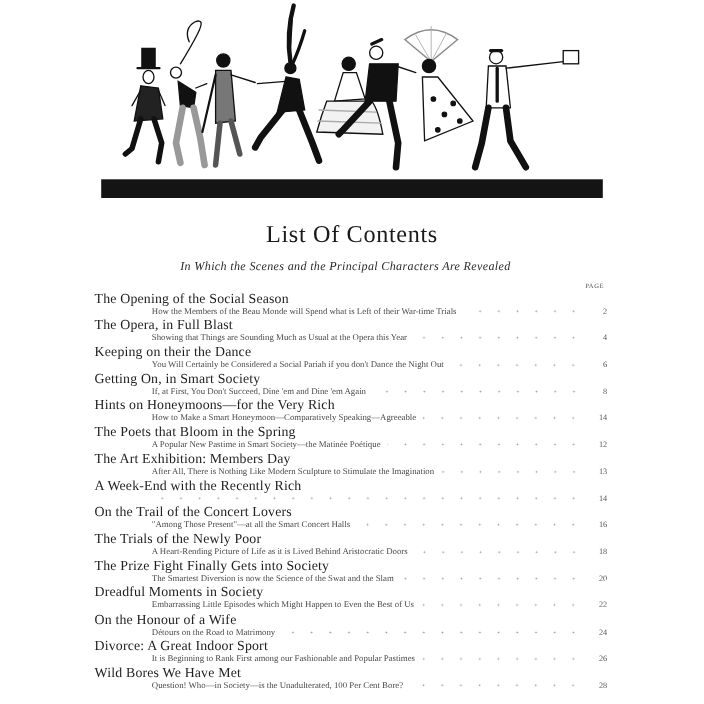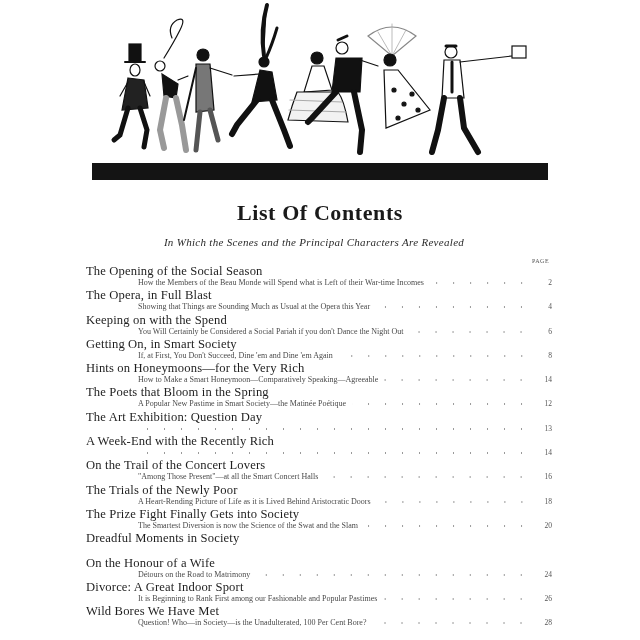--- a/index.html
+++ b/index.html
@@ -184,43 +184,43 @@
       <path d="M368 62 L420 56"></path>
       <rect x="420" y="46" width="14" height="12" fill="#fff"></rect>
       <path d="M352 98 L346 130 L340 152" stroke-width="6" stroke="#111"></path>
       <path d="M368 98 L372 128 L386 152" stroke-width="6" stroke="#111"></path>
     </g>
   </svg>
 </div>
 
 <div class="black-bar"></div>
 
-<h1 class="page-title" style="margin:0;font-weight:bold;">List Of Contents</h1>
+<h1 class="page-title" style="margin:0;font-weight:normal;">List Of Contents</h1>
 <div class="subtitle">In Which the Scenes and the Principal Characters Are Revealed</div>
 <div class="page-col-label">PAGE</div>
 
 <div class="toc">
   <div class="entry">
     <div class="entry-title">The Opening of the Social Season</div>
     <div class="entry-sub-row">
-        <span class="entry-sub">How the Members of the Beau Monde will Spend what is Left of their War-time Incomes</span>
+        <span class="entry-sub">How the Members of the Beau Monde will Spend what is Left of their War-time Trials</span>
         <span class="leader"></span>
         <span class="entry-page">2</span>
       </div>
   </div>
   <div class="entry">
     <div class="entry-title">The Opera, in Full Blast</div>
     <div class="entry-sub-row">
         <span class="entry-sub">Showing that Things are Sounding Much as Usual at the Opera this Year</span>
         <span class="leader"></span>
         <span class="entry-page">4</span>
       </div>
   </div>
   <div class="entry">
-    <div class="entry-title">Keeping on with the Spend</div>
+    <div class="entry-title">Keeping on their the Dance</div>
     <div class="entry-sub-row">
         <span class="entry-sub">You Will Certainly be Considered a Social Pariah if you don't Dance the Night Out</span>
         <span class="leader"></span>
         <span class="entry-page">6</span>
       </div>
   </div>
   <div class="entry">
     <div class="entry-title">Getting On, in Smart Society</div>
     <div class="entry-sub-row">
         <span class="entry-sub">If, at First, You Don't Succeed, Dine 'em and Dine 'em Again</span>
@@ -238,22 +238,23 @@
   </div>
   <div class="entry">
     <div class="entry-title">The Poets that Bloom in the Spring</div>
     <div class="entry-sub-row">
         <span class="entry-sub">A Popular New Pastime in Smart Society—the Matinée Poétique</span>
         <span class="leader"></span>
         <span class="entry-page">12</span>
       </div>
   </div>
   <div class="entry">
-    <div class="entry-title">The Art Exhibition: Question Day</div>
-    <div class="entry-sub-row">
+    <div class="entry-title">The Art Exhibition: Members Day</div>
+    <div class="entry-sub-row">
+        <span class="entry-sub">After All, There is Nothing Like Modern Sculpture to Stimulate the Imagination</span>
         <span class="leader"></span>
         <span class="entry-page">13</span>
       </div>
   </div>
   <div class="entry">
     <div class="entry-title">A Week-End with the Recently Rich</div>
     <div class="entry-sub-row">
         <span class="leader"></span>
         <span class="entry-page">14</span>
       </div>
@@ -277,20 +278,25 @@
   <div class="entry">
     <div class="entry-title">The Prize Fight Finally Gets into Society</div>
     <div class="entry-sub-row">
         <span class="entry-sub">The Smartest Diversion is now the Science of the Swat and the Slam</span>
         <span class="leader"></span>
         <span class="entry-page">20</span>
       </div>
   </div>
   <div class="entry">
     <div class="entry-title">Dreadful Moments in Society</div>
+    <div class="entry-sub-row">
+        <span class="entry-sub">Embarrassing Little Episodes which Might Happen to Even the Best of Us</span>
+        <span class="leader"></span>
+        <span class="entry-page">22</span>
+      </div>
   </div>
   <div class="entry">
     <div class="entry-title">On the Honour of a Wife</div>
     <div class="entry-sub-row">
         <span class="entry-sub">Détours on the Road to Matrimony</span>
         <span class="leader"></span>
         <span class="entry-page">24</span>
       </div>
   </div>
   <div class="entry">

